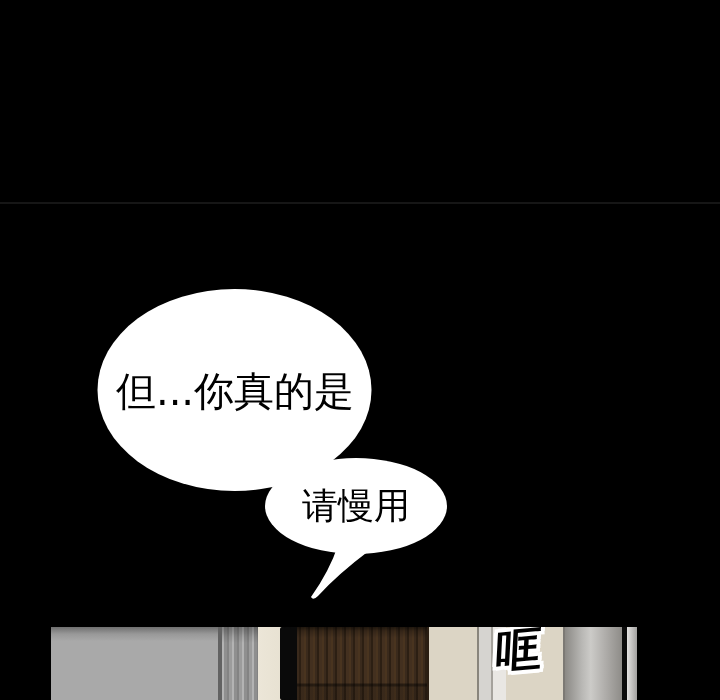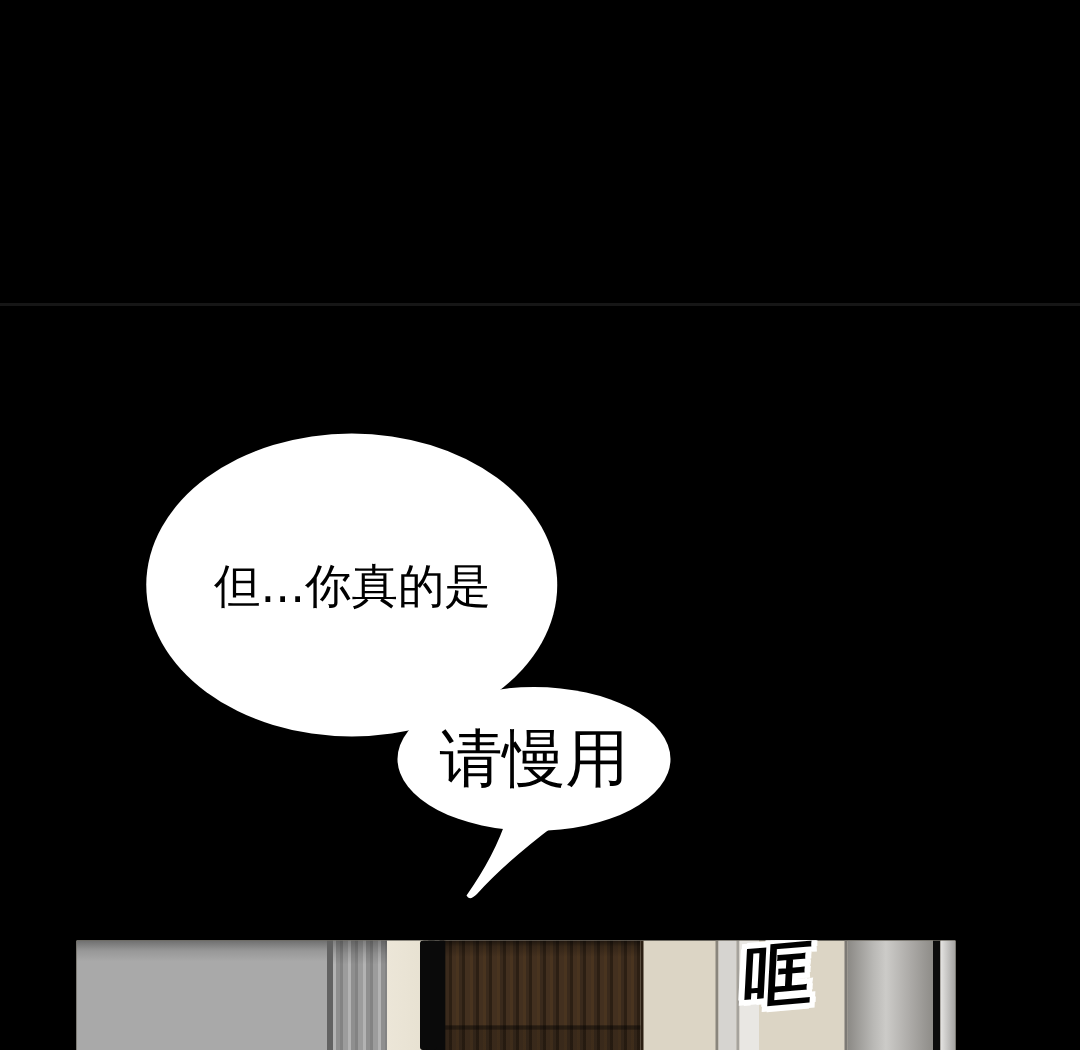--- a/index.html
+++ b/index.html
@@ -10,23 +10,23 @@
   .panel-divider{
     position:absolute;left:0;top:202px;width:720px;height:2px;
     background:#161616;
   }
   .bubble-layer{position:absolute;left:0;top:0;width:720px;height:700px;}
   .bubble-text{
     position:absolute;display:flex;flex-direction:column;align-items:center;
     justify-content:center;color:#000;font-weight:500;text-align:center;
   }
   .bubble-text.q{left:98px;top:292px;width:274px;height:198px;
-    font-size:31px;line-height:41px;}
+    font-size:40px;line-height:41px;}
   .bubble-text.r{left:267px;top:459px;width:178px;height:94px;
-    font-size:42px;line-height:36px;}
+    font-size:36px;line-height:36px;}
   
   .photo{
     position:absolute;left:51px;top:627px;width:586px;height:73px;
     background:#dcd5c5;overflow:hidden;
   }
   .photo > div{position:absolute;top:0;height:73px;}
   .wall-gray{
     left:0;width:167px;
     background:linear-gradient(180deg,#6f6f6f 0px,#989898 7px,#a9a9a9 14px);
   }

